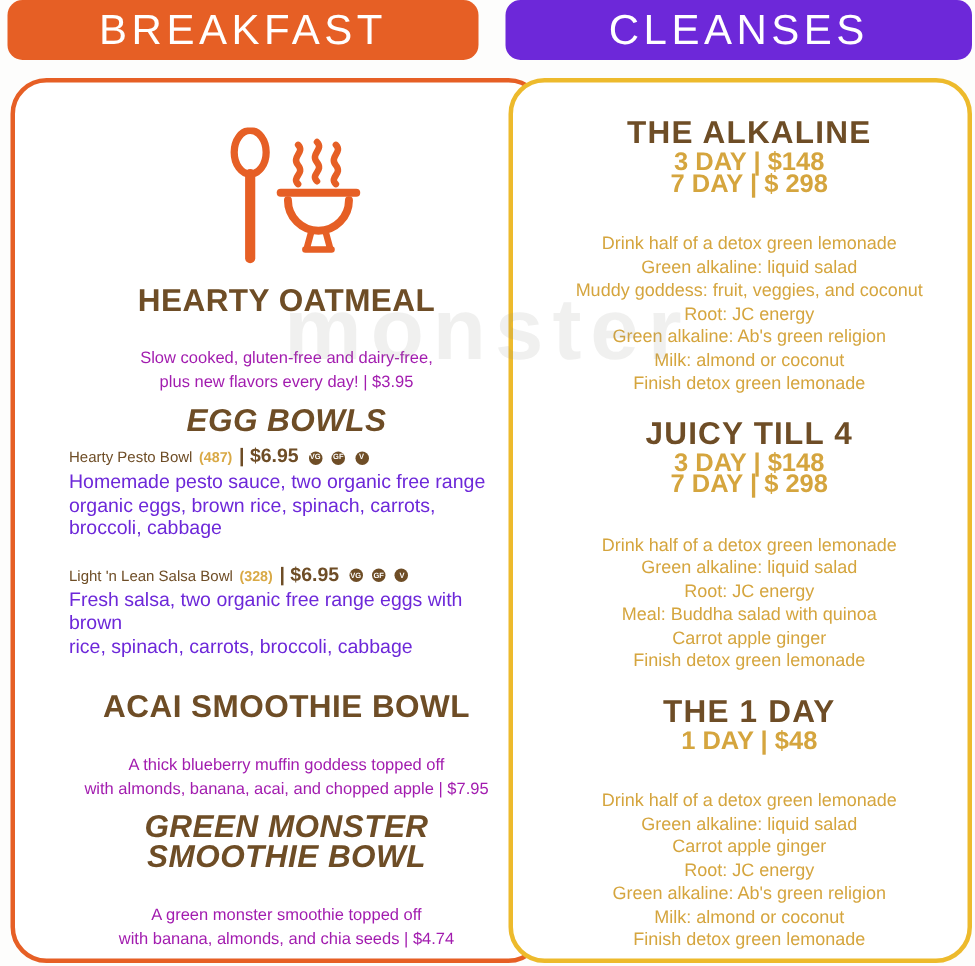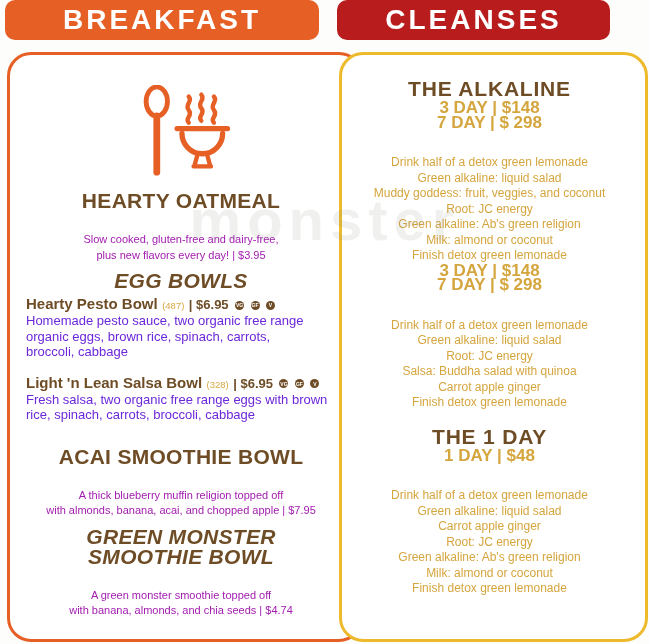--- a/index.html
+++ b/index.html
@@ -5,44 +5,44 @@
   html,body{margin:0;padding:0;}
   body{
     width:650px;height:644px;position:relative;overflow:hidden;
     background:#fdfdfc;
     font-family:"Liberation Sans","DejaVu Sans",sans-serif;
     -webkit-font-smoothing:antialiased;
   }
   .hdr{
     position:absolute;top:0;height:40px;border-radius:10px;
     display:flex;align-items:center;justify-content:center;
-    color:#ffffff;font-weight:bold;font-size:28px;letter-spacing:3px;
+    color:#ffffff;font-weight:normal;font-size:28px;letter-spacing:3px;
   }
   .hdr-breakfast{left:5px;width:314px;background:#e65f25;}
-  .hdr-cleanses{left:337px;width:273px;background:#b91c1c;}
+  .hdr-cleanses{left:337px;width:311px;background:#6d28d9;}
   .panel{
     position:absolute;top:52px;height:590px;box-sizing:border-box;
     background:#ffffff;border-radius:24px;
   }
   .panel-breakfast{left:7px;width:356px;border:3px solid #e65f25;}
   .panel-cleanses{left:339px;width:309px;border:3px solid #edba2c;}
-  .panel-inner{padding:10px 8px 0 0;text-align:center;}
+  .panel-inner{padding:10px 8px 0 20px;text-align:center;}
 
   .icon-wrap{margin-top:20px;height:92px;display:flex;justify-content:center;}
 
   .b-heading{
     color:#6e4d26;font-weight:bold;font-size:21px;line-height:20px;
     letter-spacing:0.3px;margin-top:14px;
   }
   .b-desc{color:#a21caf;font-size:11px;line-height:15.5px;margin-top:21px;}
 
   .item-block{text-align:left;padding:0 6px 0 16px;margin-top:4px;}
   .item-line{white-space:nowrap;}
-  .item-name{color:#6e4d26;font-weight:bold;font-size:15px;}
-  .item-cal{color:#d9a945;font-size:9.5px;}
+  .item-name{color:#6e4d26;font-weight:normal;font-size:10px;}
+  .item-cal{color:#d9a945;font-size:9.5px;font-weight:bold;}
   .item-price{color:#6e4d26;font-weight:bold;font-size:13px;}
   .badge{
     display:inline-flex;align-items:center;justify-content:center;
     width:9px;height:9px;border-radius:50%;background:#6e4d26;color:#fff;
     font-size:5px;font-weight:bold;margin-left:2px;vertical-align:2px;
   }
   .item-desc{color:#6d28d9;font-size:13px;line-height:15.5px;}
 
   .c-heading{
     color:#6e4d26;font-weight:bold;font-size:21px;letter-spacing:0.8px;
@@ -117,21 +117,21 @@
         <span class="badge">V</span>
       </div>
       <div class="item-desc">
         <div>Fresh salsa, two organic free range eggs with brown</div>
         <div>rice, spinach, carrots, broccoli, cabbage</div>
       </div>
     </div>
 
     <div class="b-heading mt24">ACAI SMOOTHIE BOWL</div>
     <div class="b-desc">
-      <div>A thick blueberry muffin religion topped off</div>
+      <div>A thick blueberry muffin goddess topped off</div>
       <div>with almonds, banana, acai, and chopped apple | $7.95</div>
     </div>
 
     <div class="b-heading mt20">
       <div>GREEN MONSTER</div>
       <div>SMOOTHIE BOWL</div>
     </div>
     <div class="b-desc">
       <div>A green monster smoothie topped off</div>
       <div>with banana, almonds, and chia seeds | $4.74</div>
@@ -149,27 +149,28 @@
     <div class="c-body c-gap">
       <div>Drink half of a detox green lemonade</div>
       <div>Green alkaline: liquid salad</div>
       <div>Muddy goddess: fruit, veggies, and coconut</div>
       <div>Root: JC energy</div>
       <div>Green alkaline: Ab's green religion</div>
       <div>Milk: almond or coconut</div>
       <div>Finish detox green lemonade</div>
     </div>
 
+    <div class="c-heading mt14">JUICY TILL 4</div>
     <div class="c-price">3 DAY | $148</div>
     <div class="c-price">7 DAY | $ 298</div>
     <div class="c-body c-gap">
       <div>Drink half of a detox green lemonade</div>
       <div>Green alkaline: liquid salad</div>
       <div>Root: JC energy</div>
-      <div>Salsa: Buddha salad with quinoa</div>
+      <div>Meal: Buddha salad with quinoa</div>
       <div>Carrot apple ginger</div>
       <div>Finish detox green lemonade</div>
     </div>
 
     <div class="c-heading mt14">THE 1 DAY</div>
     <div class="c-price">1 DAY | $48</div>
     <div class="c-body c-gap">
       <div>Drink half of a detox green lemonade</div>
       <div>Green alkaline: liquid salad</div>
       <div>Carrot apple ginger</div>

